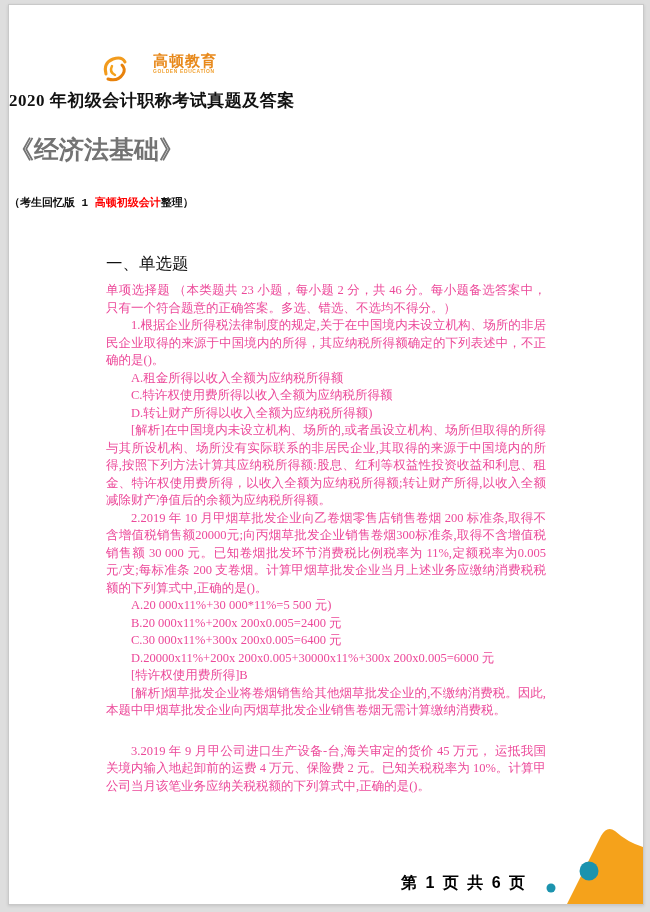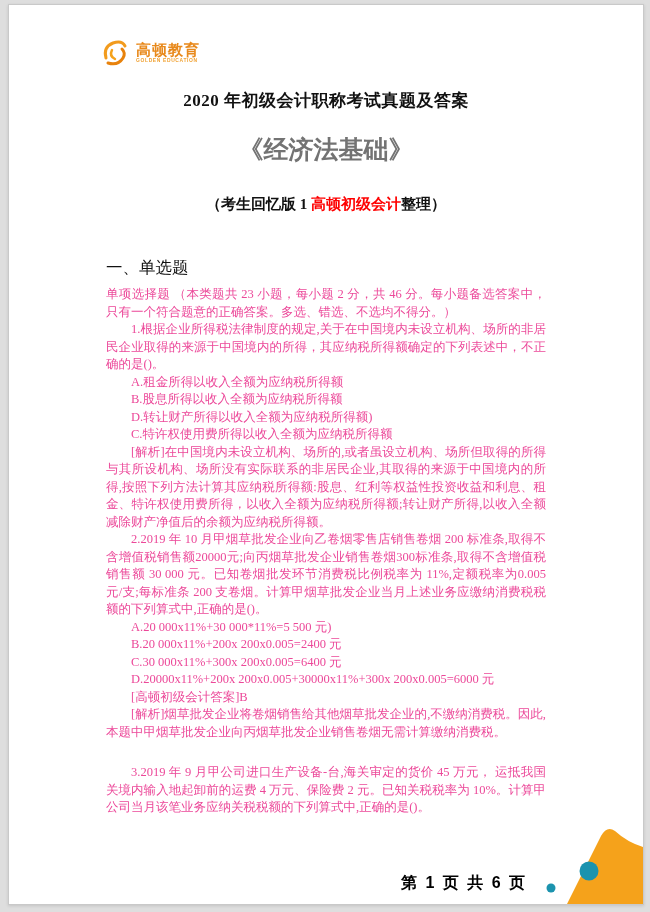--- a/index.html
+++ b/index.html
@@ -13,45 +13,45 @@
   .page {
     position:absolute; left:8px; top:4px;
     width:634px; height:899px;
     background:#ffffff;
     border:1px solid #c9c9c9;
     box-shadow:0 1px 3px rgba(0,0,0,0.12);
     overflow:hidden;
   }
   
   .logo {
-    position:absolute; left:90px; top:32px;
-    display:flex; align-items:center; gap:5px;
+    position:absolute; left:90px; top:48px;
+    display:flex; align-items:flex-start; gap:22px;
   }
   .logo svg { width:32px; height:32px; }
   .logo-text { display:flex; flex-direction:column; line-height:1.05; }
   .logo-brand {
     font-family:"Liberation Sans","DejaVu Sans",sans-serif;
     font-size:15px; font-weight:bold; color:#e8891b; letter-spacing:1px;
   }
   .logo-sub {
     font-family:"Liberation Sans","DejaVu Sans",sans-serif;
     font-size:6px; transform:scale(0.82); transform-origin:left top;
     color:#f0a030; letter-spacing:0.8px; font-weight:bold;
   }
   
-  .doc-header { text-align:center; }
+  .doc-header { }
   .doc-title {
     margin:84px 0 0; font-size:17px; font-weight:bold; color:#111;
     letter-spacing:0.5px;
   }
   .doc-subject {
     margin:21px 0 0; font-size:25px; font-weight:bold; color:#737373;
   }
   .doc-note {
-    margin:29px 0 0; font-size:15px; font-weight:bold; color:#111;
+    margin:29px 0 0; font-size:11px; font-weight:bold; color:#111;font-family:Liberation Mono, monospace;
   }
   .doc-note .red { color:#fe0000; }
   
   .content { margin:43px 97px 0 97px; }
   .section-title {
     margin:0 0 7px 0; font-size:16.5px; font-weight:normal; color:#111;
     font-family:"Liberation Sans","DejaVu Sans",sans-serif;
   }
   .content p {
     margin:0; font-size:12.5px; line-height:17.5px; color:#ec4899;
@@ -95,33 +95,32 @@
     <p class="doc-note"><span>（考生回忆版 1 </span><span class="red">高顿初级会计</span><span>整理）</span></p>
   </div>
 
   <div class="content">
     <h3 class="section-title">一、单选题</h3>
     <p class="intro">单项选择题 （本类题共 23 小题，每小题 2 分，共 46 分。每小题备选答案中，只有一个符合题意的正确答案。多选、错选、不选均不得分。）</p>
 
     <div class="q-block">
       <p class="stem">1.根据企业所得税法律制度的规定,关于在中国境内未设立机构、场所的非居民企业取得的来源于中国境内的所得，其应纳税所得额确定的下列表述中，不正确的是()。</p>
       <p class="opt">A.租金所得以收入全额为应纳税所得额</p>
-      <p class="opt">B.股息所得以收入全额为应纳税所得额</p>
+      <p class="opt">C.特许权使用费所得以收入全额为应纳税所得额</p>
       <p class="opt">D.转让财产所得以收入全额为应纳税所得额)</p>
-      <p class="opt">C.特许权使用费所得以收入全额为应纳税所得额</p>
       <p class="analysis">[解析]在中国境内未设立机构、场所的,或者虽设立机构、场所但取得的所得与其所设机构、场所没有实际联系的非居民企业,其取得的来源于中国境内的所得,按照下列方法计算其应纳税所得额:股息、红利等权益性投资收益和利息、租金、特许权使用费所得，以收入全额为应纳税所得额;转让财产所得,以收入全额减除财产净值后的余额为应纳税所得额。</p>
     </div>
 
     <div class="q-block q-block-2">
       <p class="stem">2.2019 年 10 月甲烟草批发企业向乙卷烟零售店销售卷烟 200 标准条,取得不含增值税销售额20000元;向丙烟草批发企业销售卷烟300标准条,取得不含增值税销售额 30 000 元。已知卷烟批发环节消费税比例税率为 11%,定额税率为0.005 元/支;每标准条 200 支卷烟。计算甲烟草批发企业当月上述业务应缴纳消费税税额的下列算式中,正确的是()。</p>
       <p class="opt">A.20 000x11%+30 000*11%=5 500 元)</p>
       <p class="opt">B.20 000x11%+200x 200x0.005=2400 元</p>
       <p class="opt">C.30 000x11%+300x 200x0.005=6400 元</p>
       <p class="opt">D.20000x11%+200x 200x0.005+30000x11%+300x 200x0.005=6000 元</p>
-      <p class="ans">[高顿初级会计答案]B</p>
+      <p class="ans">[特许权使用费所得]B</p>
       <p class="analysis">[解析]烟草批发企业将卷烟销售给其他烟草批发企业的,不缴纳消费税。因此,本题中甲烟草批发企业向丙烟草批发企业销售卷烟无需计算缴纳消费税。</p>
     </div>
 
     <div class="q-block q-block-3">
       <p class="stem">3.2019 年 9 月甲公司进口生产设备-台,海关审定的货价 45 万元， 运抵我国关境内输入地起卸前的运费 4 万元、保险费 2 元。已知关税税率为 10%。计算甲公司当月该笔业务应纳关税税额的下列算式中,正确的是()。</p>
     </div>
   </div>
 
   <svg class="decor" viewBox="0 0 160 90" aria-hidden="true">
     <path d="M84 90 L118 22 Q124 11 132 17 Q144 28 160 33 L160 90 Z" fill="#f5a21b"></path>

